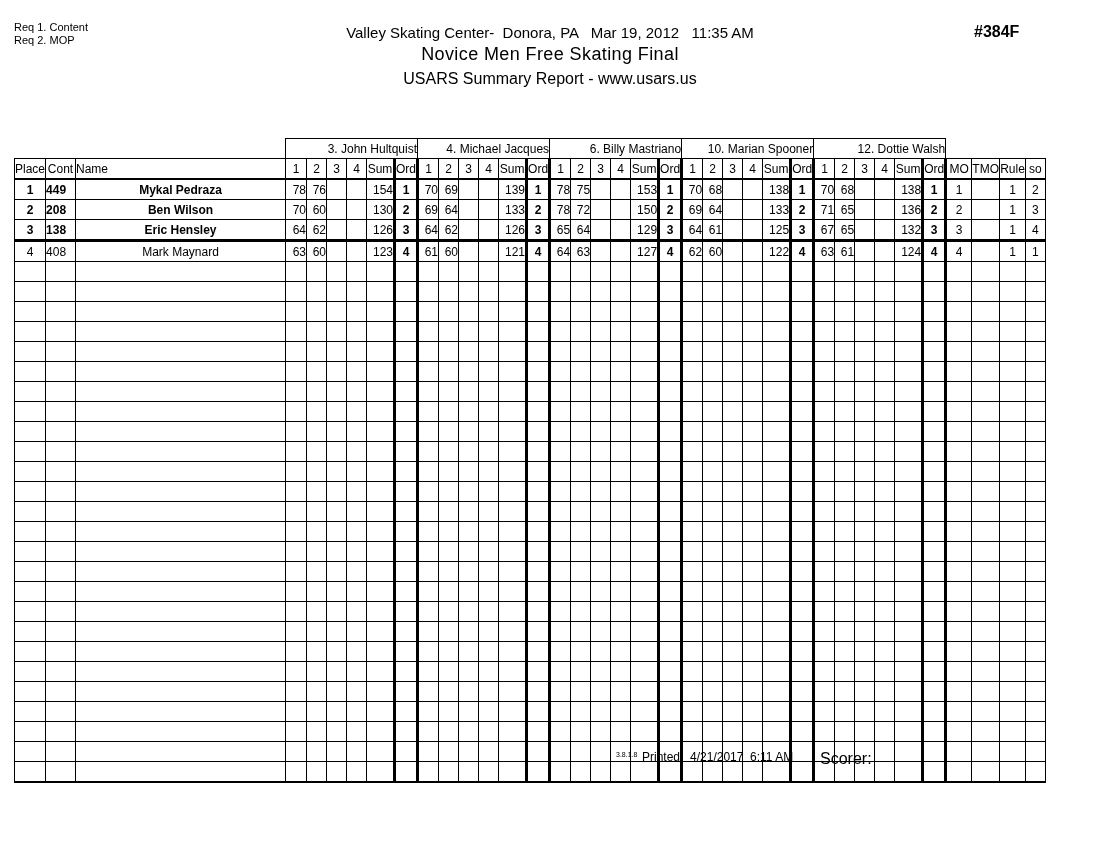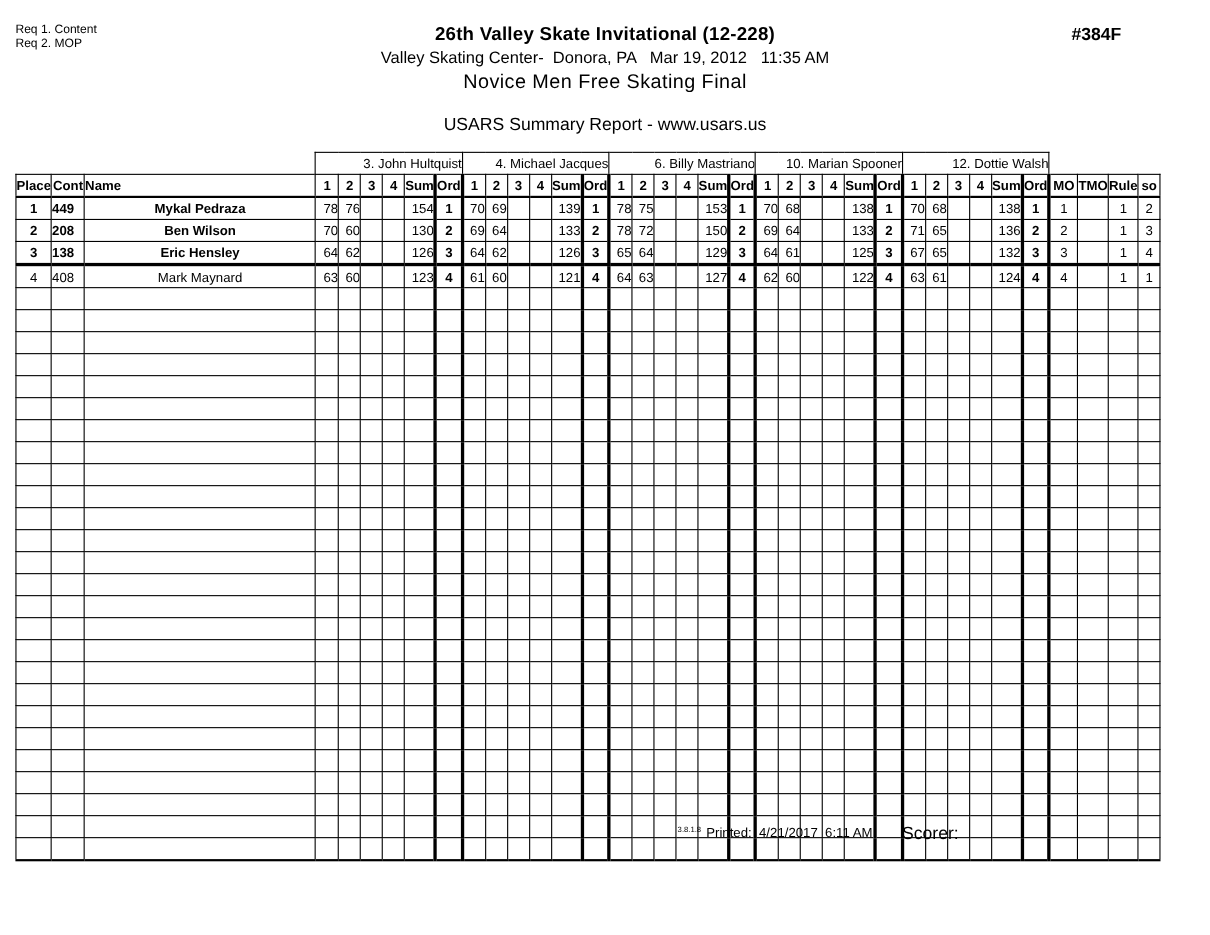--- a/index.html
+++ b/index.html
@@ -4,32 +4,32 @@
 <style>
   html,body{margin:0;padding:0}
   body{width:1100px;height:850px;background:#ffffff;color:#000000;
        font-family:"Liberation Sans",sans-serif;position:relative;overflow:hidden}
   .abs{position:absolute}
   #req{left:14px;top:21px;font-size:11px;line-height:13px;white-space:pre}
   #titles{left:0;right:0;top:21px;text-align:center}
   #title{font-size:17px;font-weight:bold;letter-spacing:0.2px}
   #venue{font-size:15px;margin-top:3px;white-space:pre}
   #event{font-size:18px;font-weight:normal;margin-top:3px;letter-spacing:0.4px}
-  #report{font-size:16px;margin-top:20px}
+  #report{font-size:16px;margin-top:5px}
   #docnum{left:974px;top:23px;font-size:16px;font-weight:bold}
 
   table#score-table{position:absolute;left:14px;top:138px;border-collapse:collapse;table-layout:fixed}
   #score-table td{padding:0;overflow:hidden;white-space:nowrap;font-size:12px;
        height:19px;vertical-align:middle;line-height:14px}
   tr.jrow td{height:18px}
   .b{border:1px solid #000}
   .spacer{border:none}
   .jname{padding-left:4px;white-space:pre;text-align:right}
   .ord{border-left:3px solid #000;border-right:3px solid #000;text-align:center;font-weight:bold}
-  .hdr{font-size:11px;font-weight:bold;text-align:center}
+  .hdr{font-size:11px;font-weight:normal;text-align:center}
   .nameH{text-align:left;padding-left:5px}
   .num{text-align:right;padding-right:3px}
   .place{text-align:center}
   .cont{padding-right:4px}
   .nameCell{text-align:center;padding-left:5px}
   .bold{font-weight:bold}
   tr.hdrRow td{border-bottom:2px solid #000}
   tr.cut td{border-bottom:3px solid #000}
   tr.last td{border-bottom:2px solid #000}
 
@@ -37,21 +37,20 @@
   #printed{left:642px;top:750px;font-size:12px;white-space:pre}
   #scorer{left:820px;top:750px;font-size:16px}
 </style>
 </head>
 <body>
 
 <div id="req" class="abs">Req 1. Content
 Req 2. MOP</div>
 
 <div id="titles" class="abs">
-  <div id="title">26th Valley Skate Invitational (12-228)</div>
   <div id="venue">Valley Skating Center-  Donora, PA   Mar 19, 2012   11:35 AM</div>
   <div id="event">Novice Men Free Skating Final</div>
   <div id="report">USARS Summary Report - www.usars.us</div>
 </div>
 
 <div id="docnum" class="abs">#384F</div>
 
 <table id="score-table">
     <colgroup>
       <col style="width:30px">

